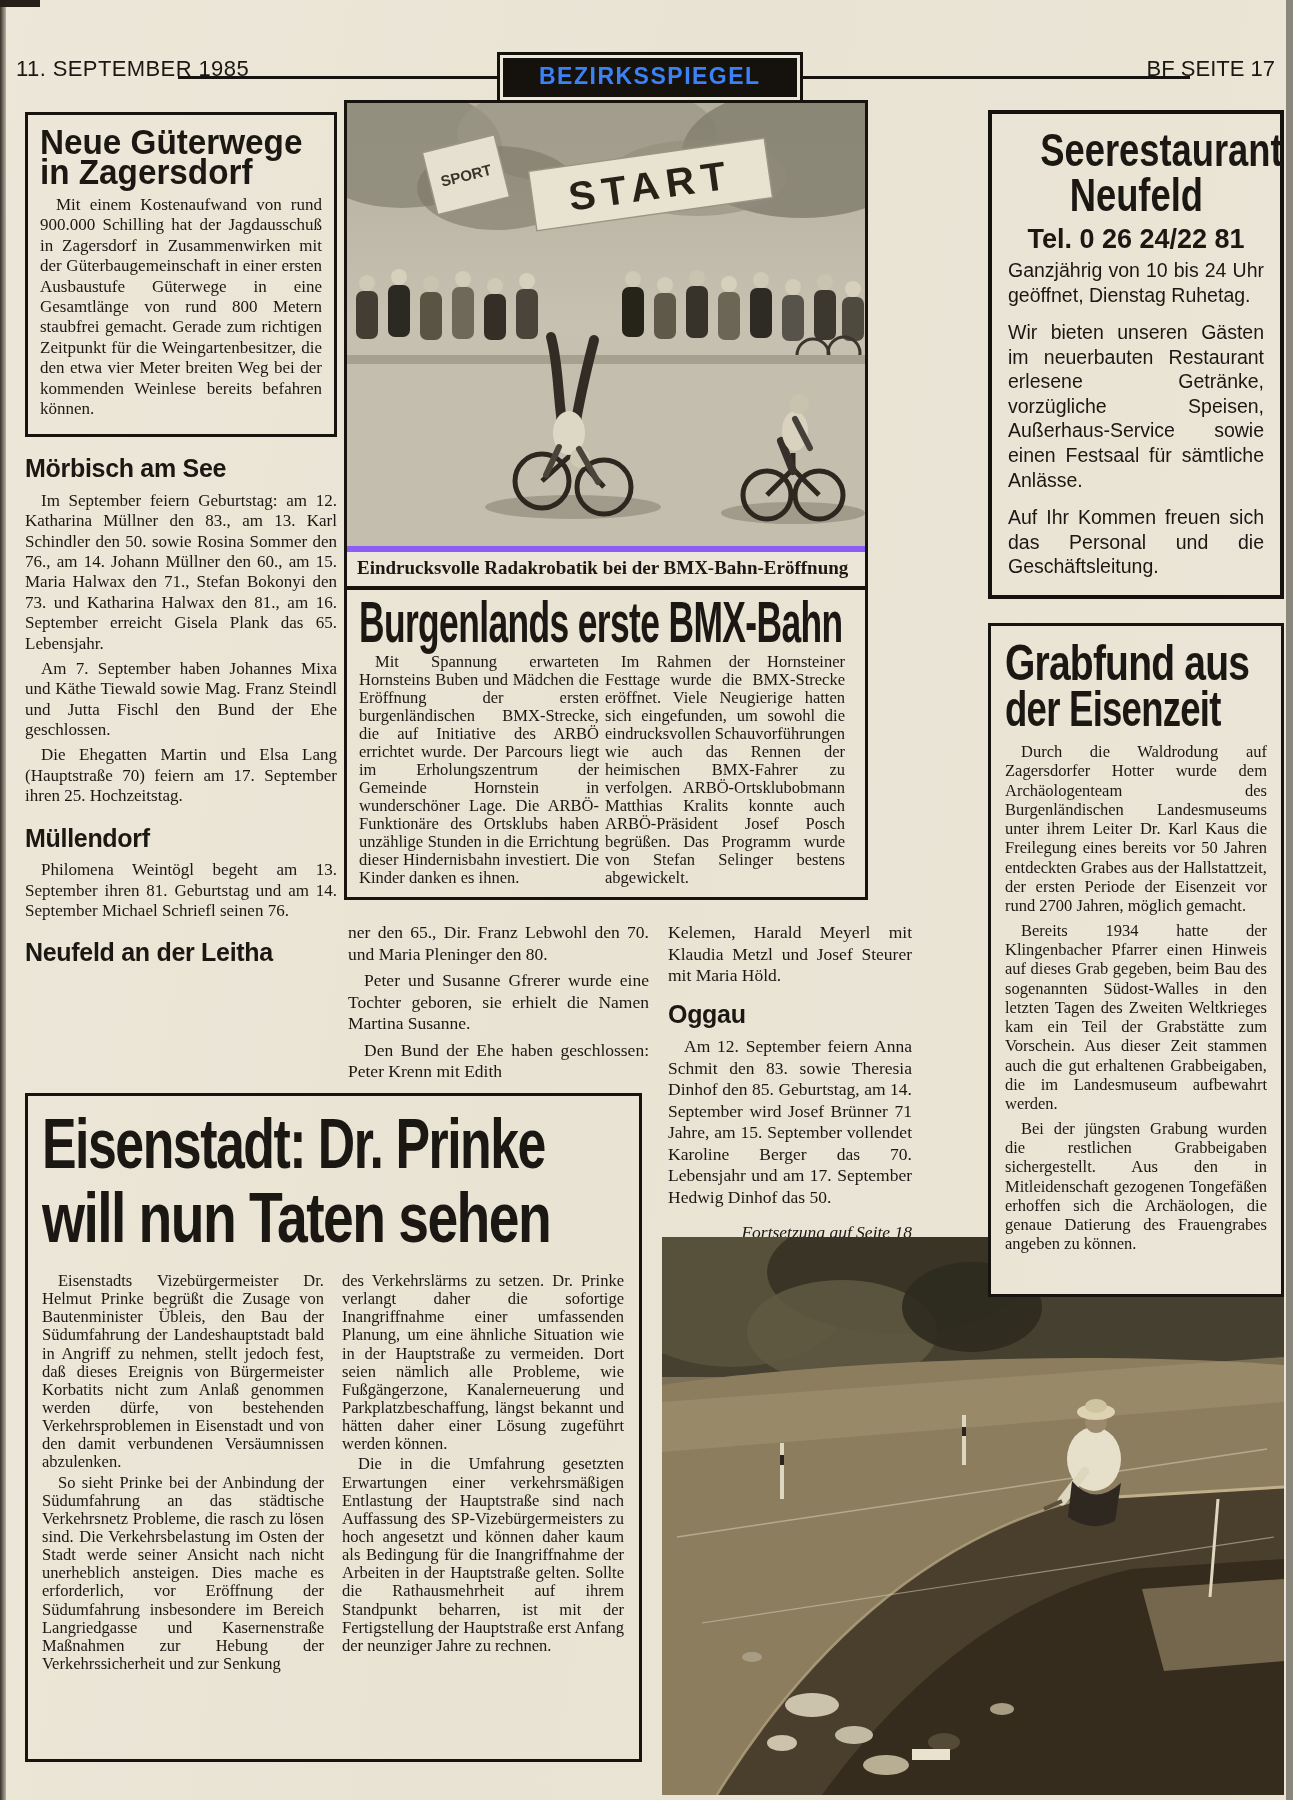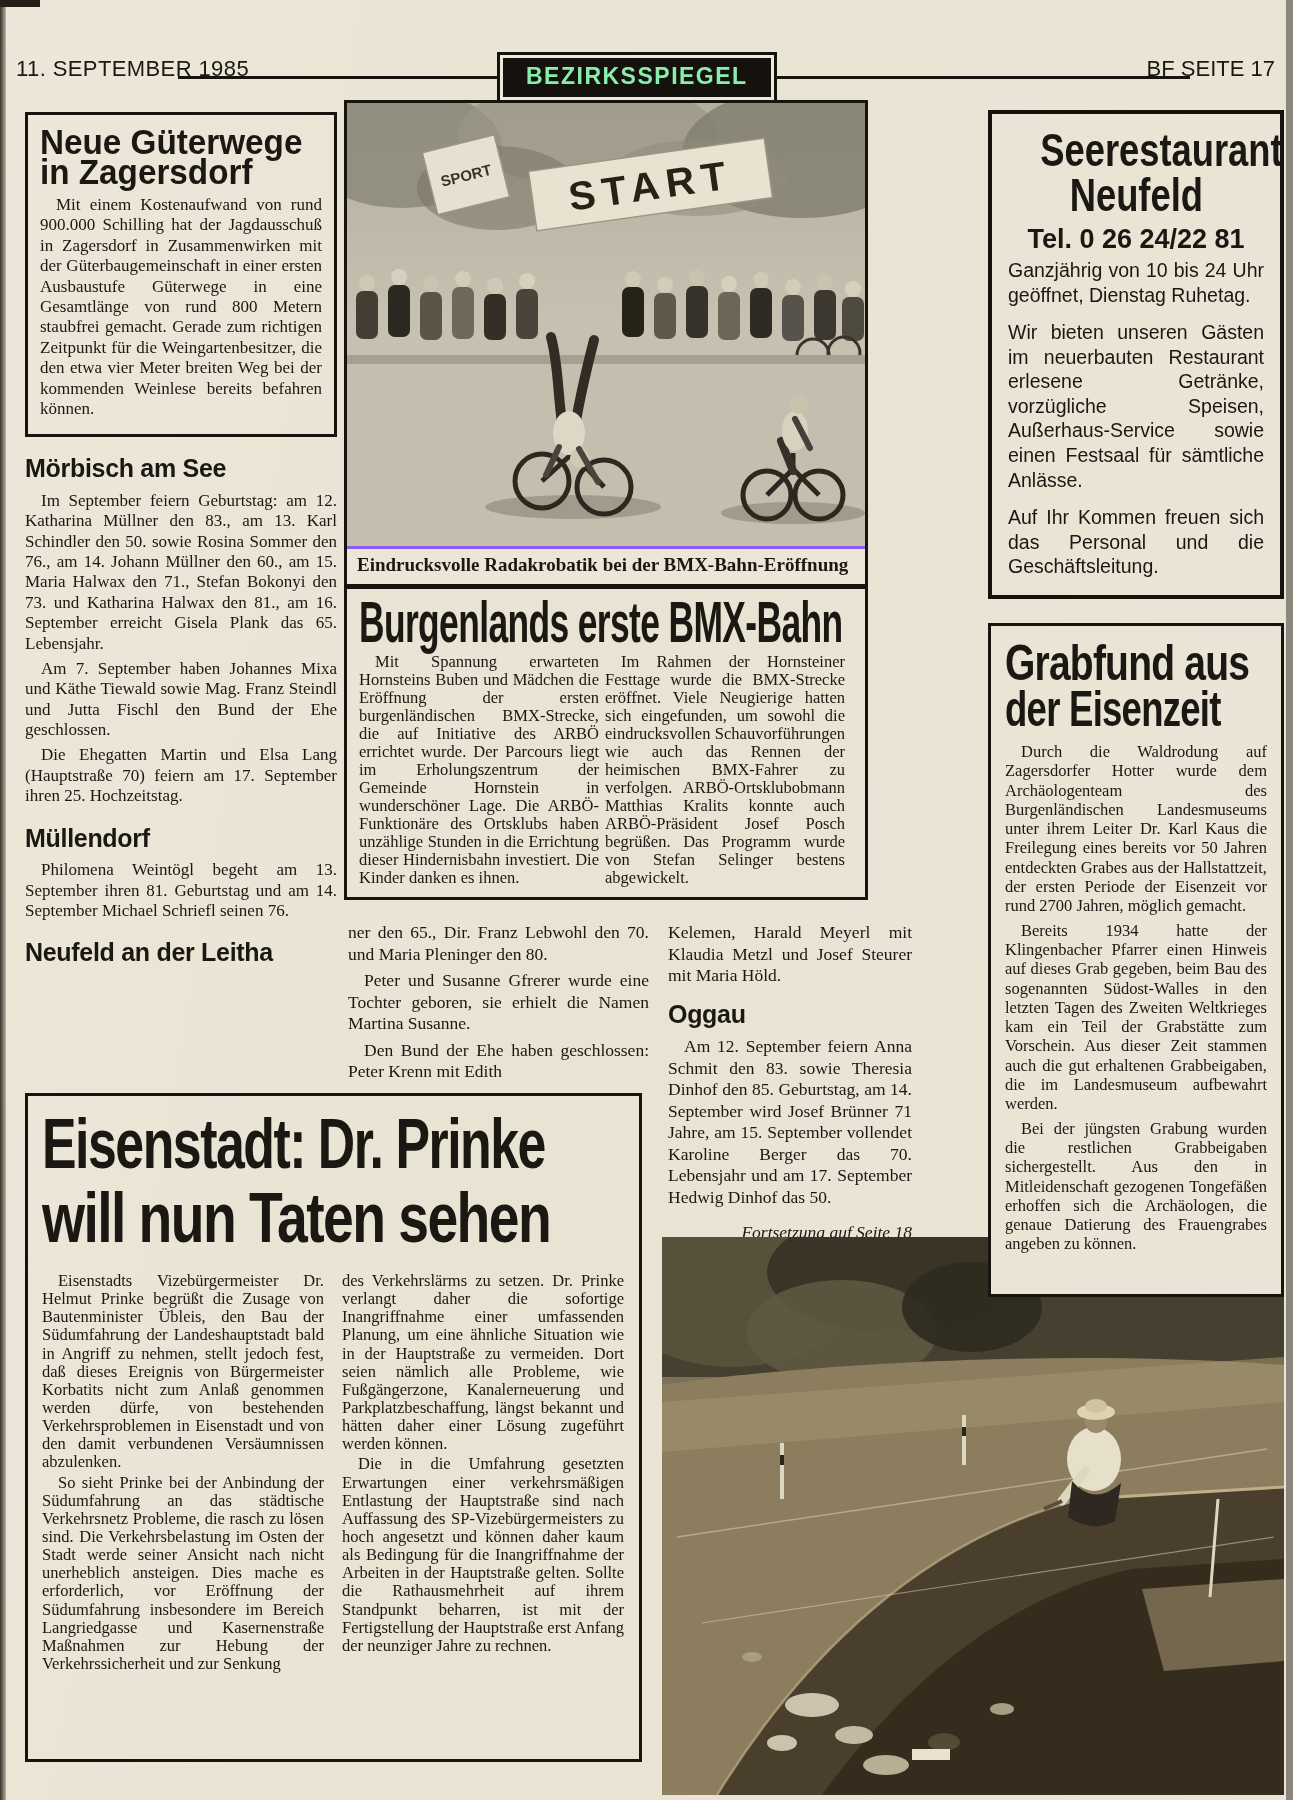--- a/index.html
+++ b/index.html
@@ -11,40 +11,40 @@
   
   .edge-left { left:0; top:0; width:6px; height:1800px;
                background:linear-gradient(90deg,#firstinvalid,#0000); background:linear-gradient(90deg,#36322a,#b7b2a2); }
   .smudge-tl { left:0; top:0; width:40px; height:7px; background:#241f18; }
 
   
   .h-rule { left:178px; top:76px; width:1012px; height:3px; background:#17130e; }
   .h-date { left:16px; top:56px; font-size:22px; letter-spacing:0.4px; }
   .h-page { left:1135px; top:56px; width:140px; font-size:22px; text-align:right; }
   .masthead { left:497px; top:52px; border:3px solid #15110c; background:#ece8da; padding:3px; }
-  .masthead-inner { background:#15110c; color:#86efac; font-weight:bold; font-size:23px;
-                    letter-spacing:1.5px; padding:5px 23px 7px; }
+  .masthead-inner { background:#15110c; color:#3b82f6; font-weight:bold; font-size:23px;
+                    letter-spacing:1.5px; padding:5px 36px 7px; }
   h3.sect { font:bold 25px/1.1 "Liberation Sans", sans-serif; letter-spacing:-0.3px; margin:18px 0 8px; }
   p.b { font-family:"Liberation Serif", serif; font-size:17px; line-height:1.2; text-align:justify;
         text-indent:16px; margin-bottom:5px; hyphens:auto; }
   p.noind { text-indent:0; }
 
   .cond { display:block; white-space:nowrap; font-weight:bold; transform-origin:left top; }
   .cxc  { display:inline-block; white-space:nowrap; font-weight:bold; transform-origin:center top; }
 
   
   .col-left { left:25px; top:112px; width:312px; }
   .box-g { border:3px solid #17130e; padding:12px 12px 10px; margin-bottom:2px; }
   .box-g .t { font-size:35px; line-height:30px; transform:scaleX(0.95); }
   .box-g p { margin-top:8px; }
 
   
   .photo-box { left:344px; top:100px; width:524px; border:3px solid #17130e; background:#c3beae; }
   .bmx-photo { position:relative; width:100%; height:443px; overflow:hidden; }
-  .photo-caption { border-top:3px solid #8b5cf6; background:#ebe6d7; padding:6px 10px 8px;
+  .photo-caption { border-top:6px solid #8b5cf6; background:#ebe6d7; padding:6px 10px 8px;
                    font:bold 19px/1.1 "Liberation Serif", serif; }
 
   
   .bmx-box { left:344px; top:586px; width:524px; height:314px; border:3px solid #17130e; padding:6px 12px; }
   .bmx-h { font-size:58px; line-height:54px; transform:scaleX(0.61); letter-spacing:-1px; }
   .bmx-cols { display:flex; gap:6px; margin-top:4px; }
   .bmx-col { width:240px; }
   .bmx-col p { font-size:16.5px; line-height:1.09; margin-bottom:0; }
 
   

